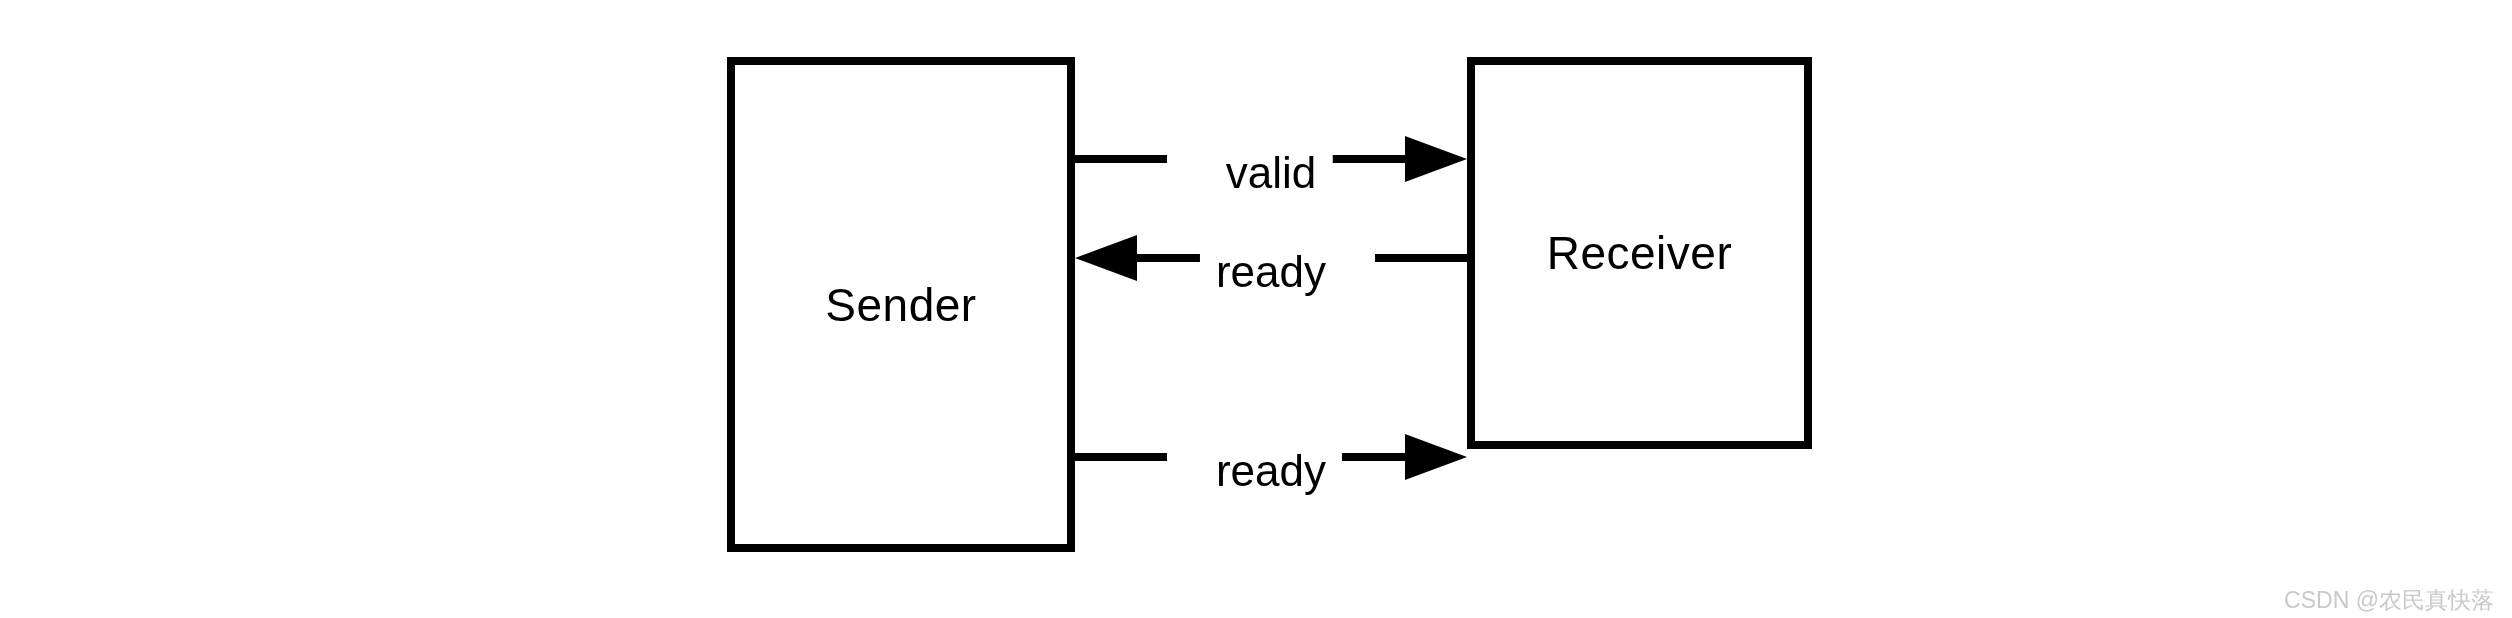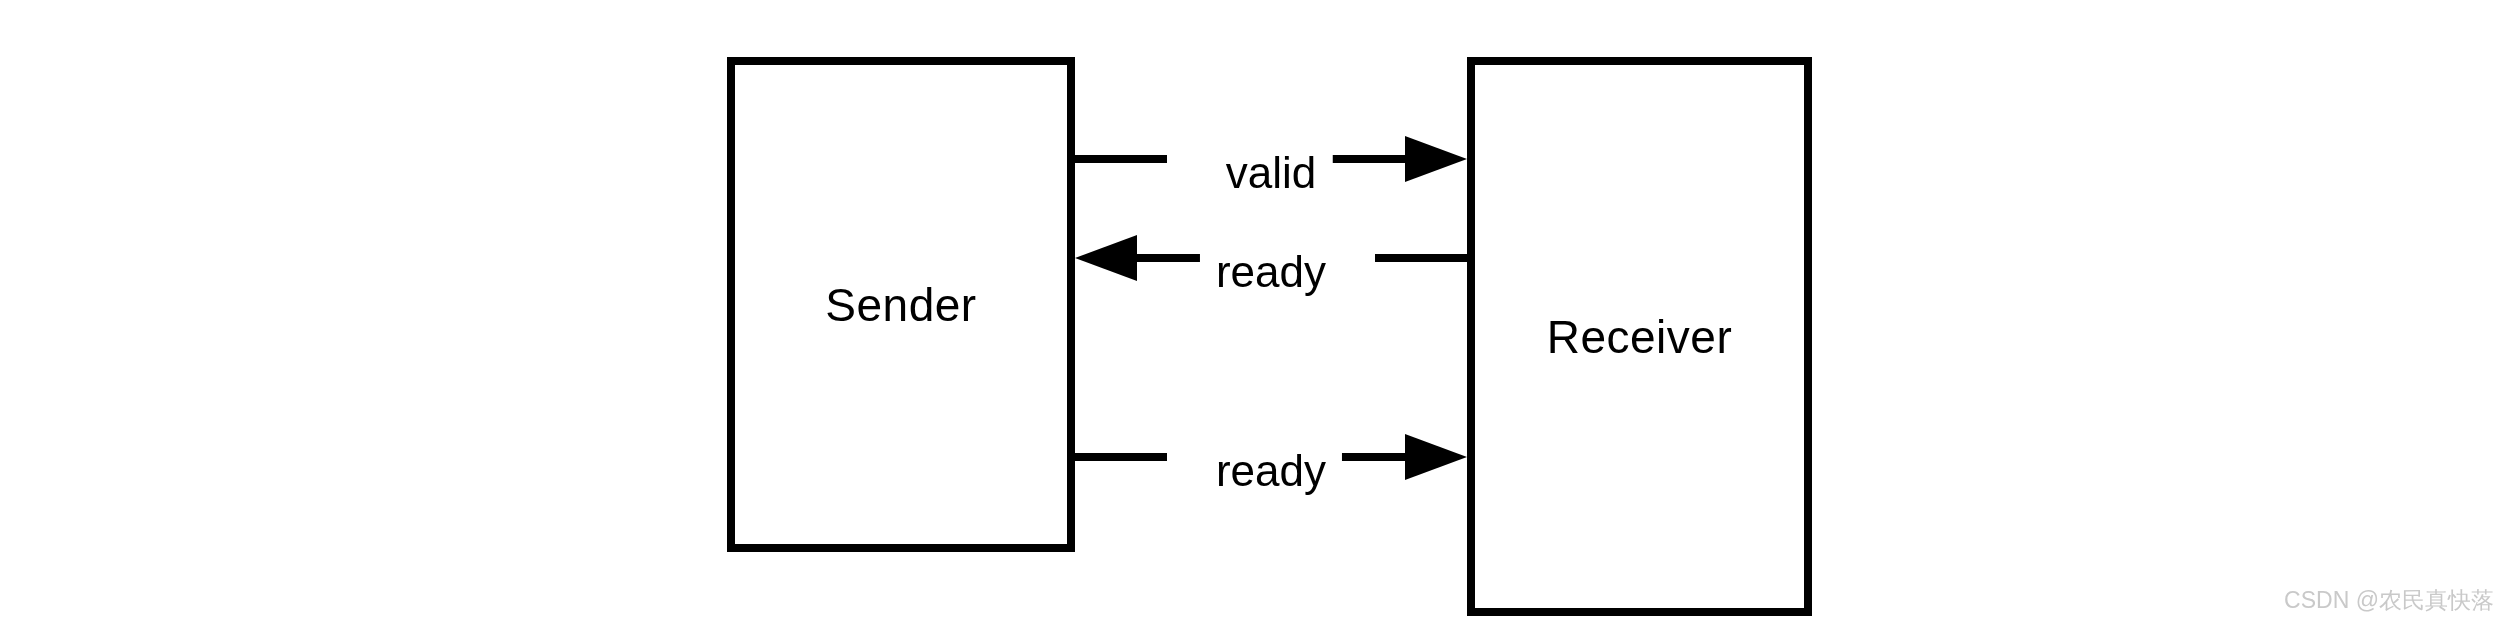--- a/index.html
+++ b/index.html
@@ -40,21 +40,21 @@
   #block-sender {
     left: 727px;
     top: 57px;
     width: 348px;
     height: 495px;
   }
   #block-receiver {
     left: 1467px;
     top: 57px;
     width: 345px;
-    height: 559px;
+    height: 392px;
   }
   .block-label-inner {
     top: 50%;
     transform: translateY(-50%);
     text-align: center;
   }
 
   
   .signal-row {
     position: absolute;

